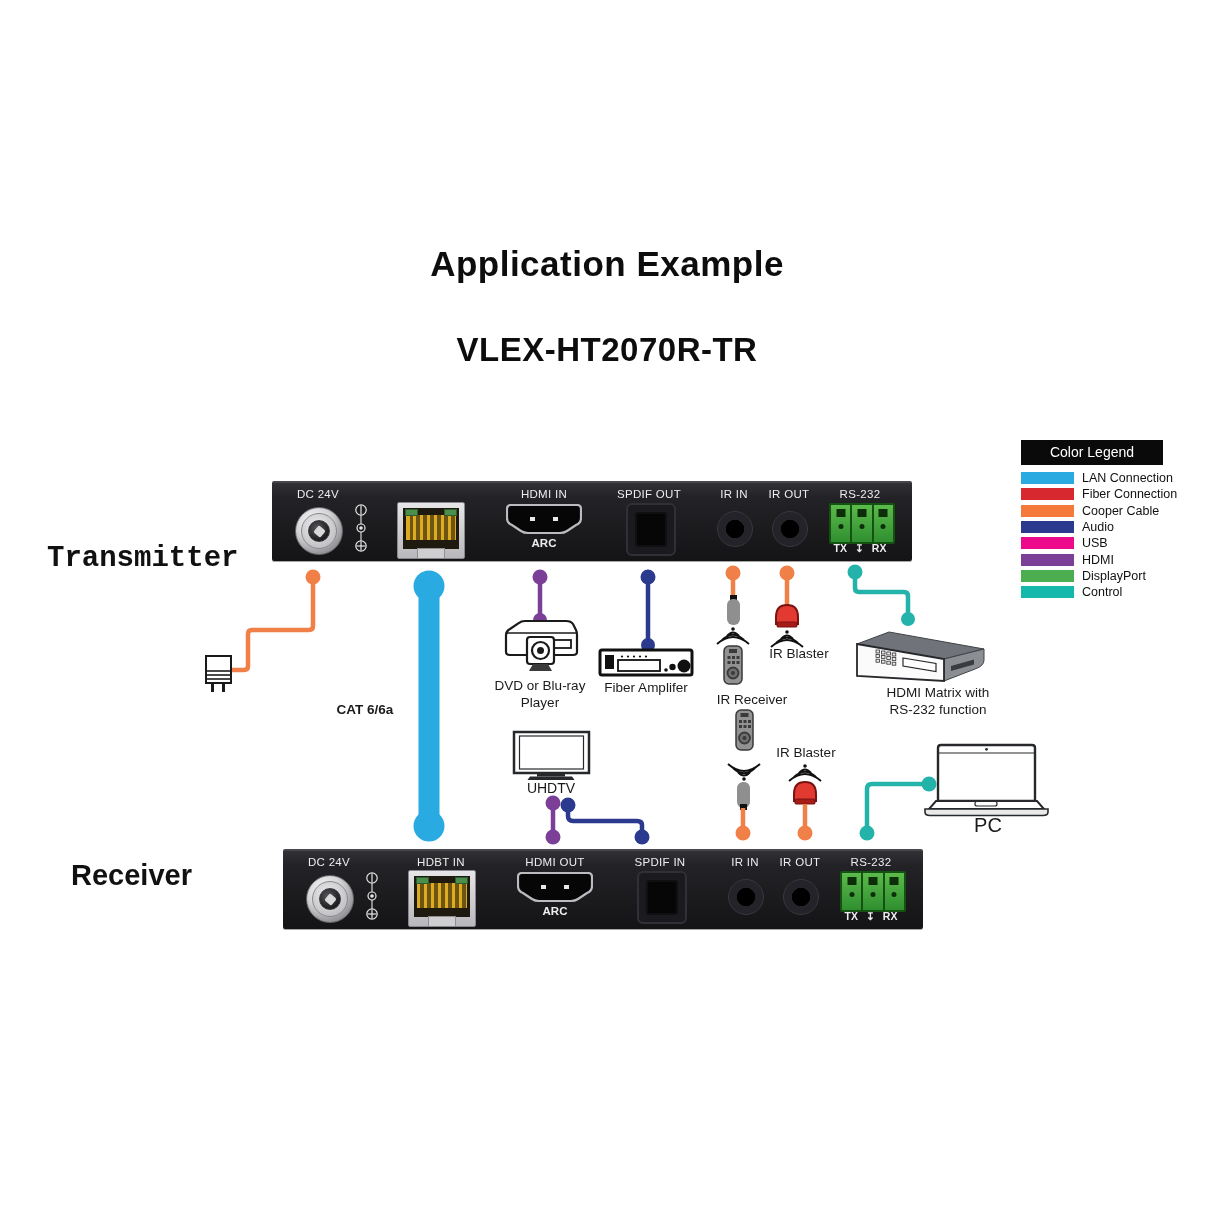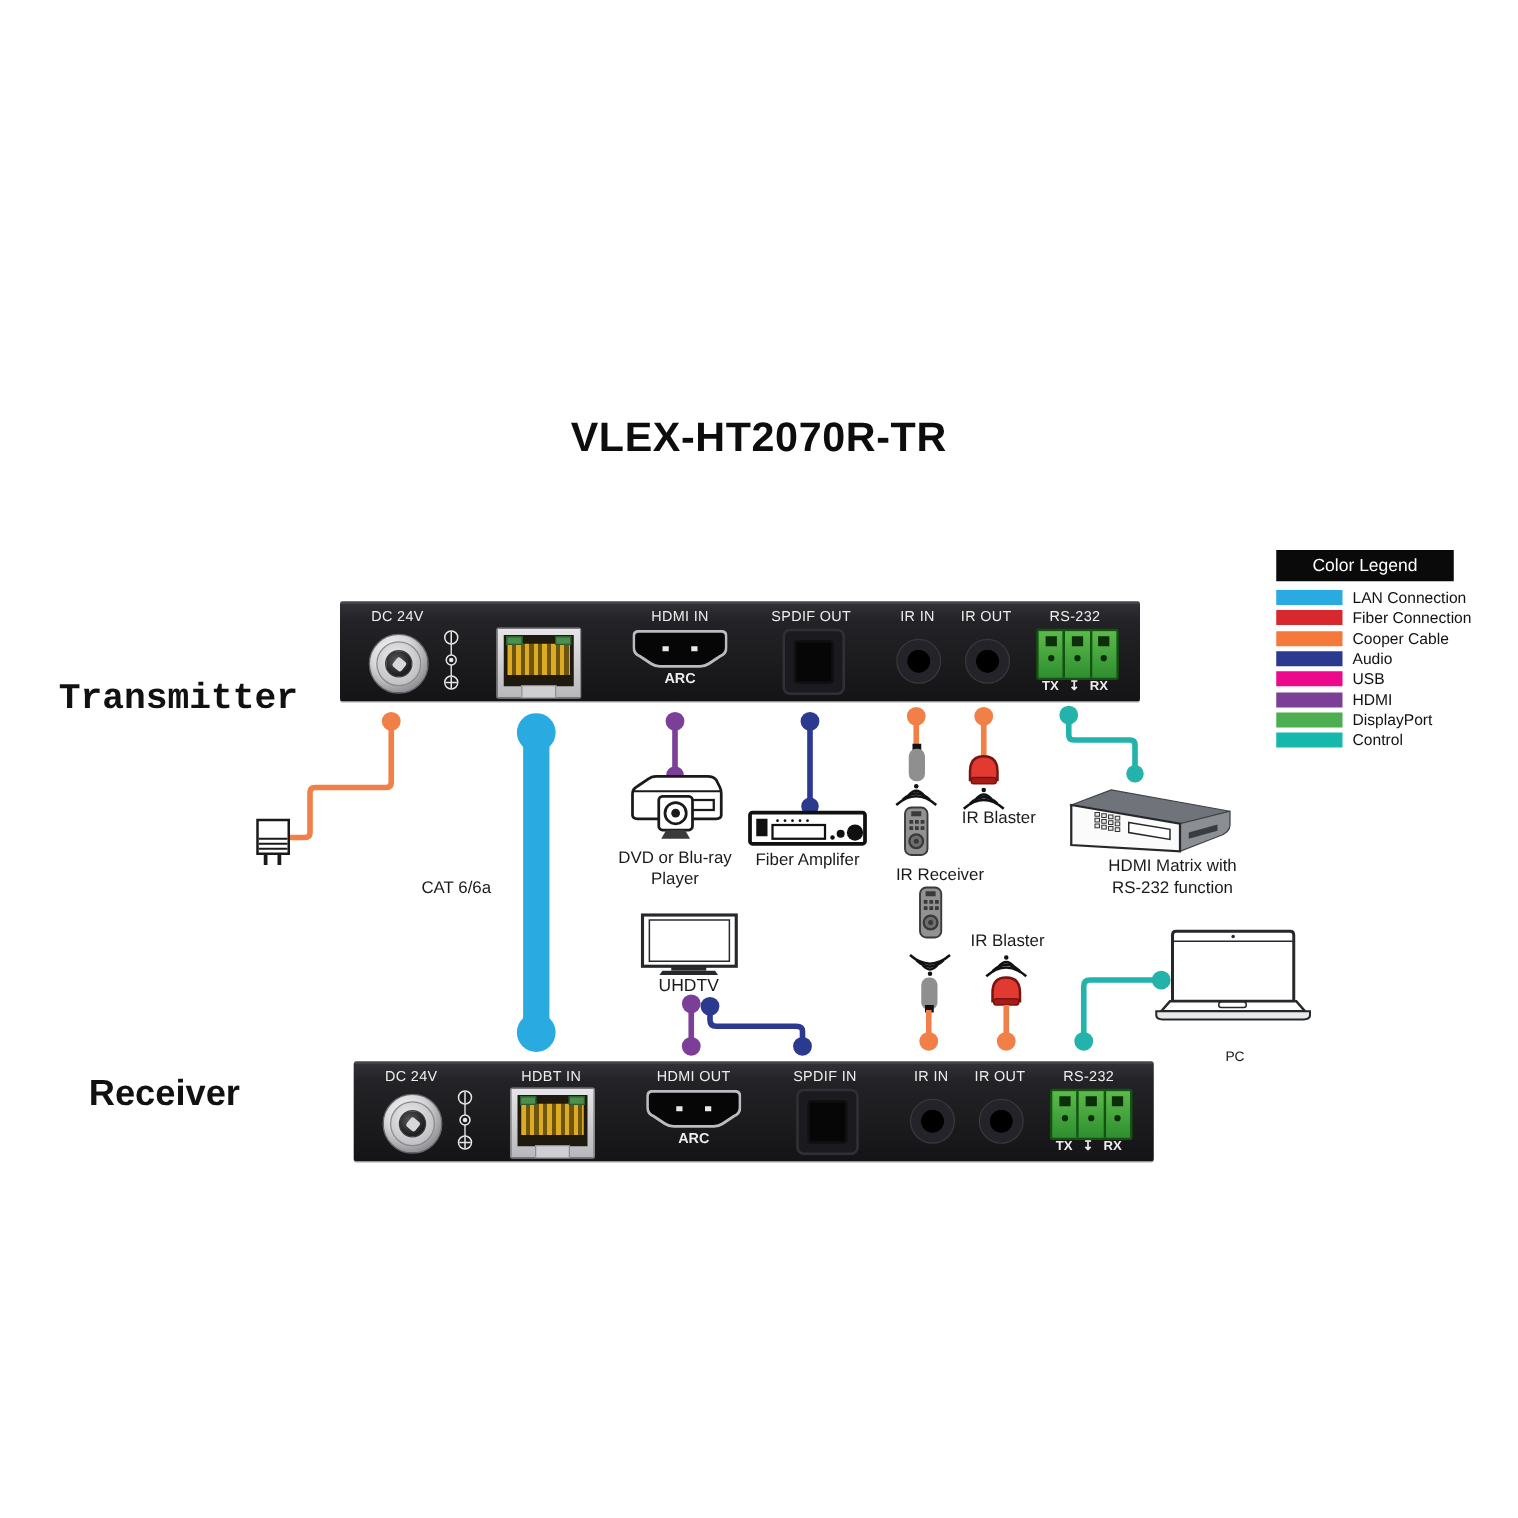--- a/index.html
+++ b/index.html
@@ -76,20 +76,21 @@
 
   
   .dev-label{position:absolute;text-align:center;font-size:13.5px;color:#1a1a1a;line-height:17px;}
   .overlay{position:absolute;left:0;top:0;pointer-events:none;}
 </style>
 </head>
 <body>
 
 <div class="canvas">
 
+  <div class="title">Application Example</div>
   <div class="subtitle">VLEX-HT2070R-TR</div>
 
   <div class="legend">
     <div class="legend-title">Color Legend</div>
     <div class="legend-items" id="legend-items">
         <div class="legend-row">
           <span class="swatch" style="background: rgb(41, 171, 226);"></span>
           <span class="swatch-label">LAN Connection</span>
         </div>
         <div class="legend-row">
@@ -442,29 +443,29 @@
     <g>
       <path d="M938,748 Q938,745 941,745 H1032 Q1035,745 1035,748 V801 H938 Z" fill="#fff" stroke="#26282b" stroke-width="2.4"></path>
       <line x1="938" y1="753" x2="1035" y2="753" stroke="#26282b" stroke-width="1.2"></line>
       <circle cx="986.5" cy="749.3" r="1.4" fill="#26282b"></circle>
       <path d="M936,801 L1037,801 L1044,809 L929,809 Z" fill="#fff" stroke="#26282b" stroke-width="2"></path>
       <rect x="975" y="801.5" width="22" height="4.5" rx="2" fill="#fff" stroke="#26282b" stroke-width="1.2"></rect>
       <path d="M925,809 H1048 V812 Q1048,815.5 1043,815.5 H930 Q925,815.5 925,812 Z" fill="#e9e9e9" stroke="#26282b" stroke-width="1.6"></path>
     </g>
   </svg>
 
-  <div class="dev-label" style="left:315px;top:701px;width:100px;">CAT 6/6a</div>
+  <div class="dev-label" style="left:315px;top:701px;width:100px;font-weight:bold;">CAT 6/6a</div>
   <div class="dev-label" style="left:480px;top:677px;width:120px;">
     <div>DVD or Blu-ray</div>
     <div>Player</div>
   </div>
   <div class="dev-label" style="left:586px;top:679px;width:120px;">Fiber Amplifer</div>
   <div class="dev-label" style="left:692px;top:691px;width:120px;">IR Receiver</div>
   <div class="dev-label" style="left:739px;top:645px;width:120px;">IR Blaster</div>
   <div class="dev-label" style="left:868px;top:684px;width:140px;">
     <div>HDMI Matrix with</div>
     <div>RS-232 function</div>
   </div>
   <div class="dev-label" style="left:491px;top:780px;width:120px;font-size:14px;">UHDTV</div>
   <div class="dev-label" style="left:746px;top:744px;width:120px;">IR Blaster</div>
-  <div class="dev-label" style="left:928px;top:838px;width:120px;font-size:11px;">PC</div>
+  <div class="dev-label" style="left:928px;top:817px;width:120px;font-size:20px;">PC</div>
 
 </div>
 
 </body></html>

